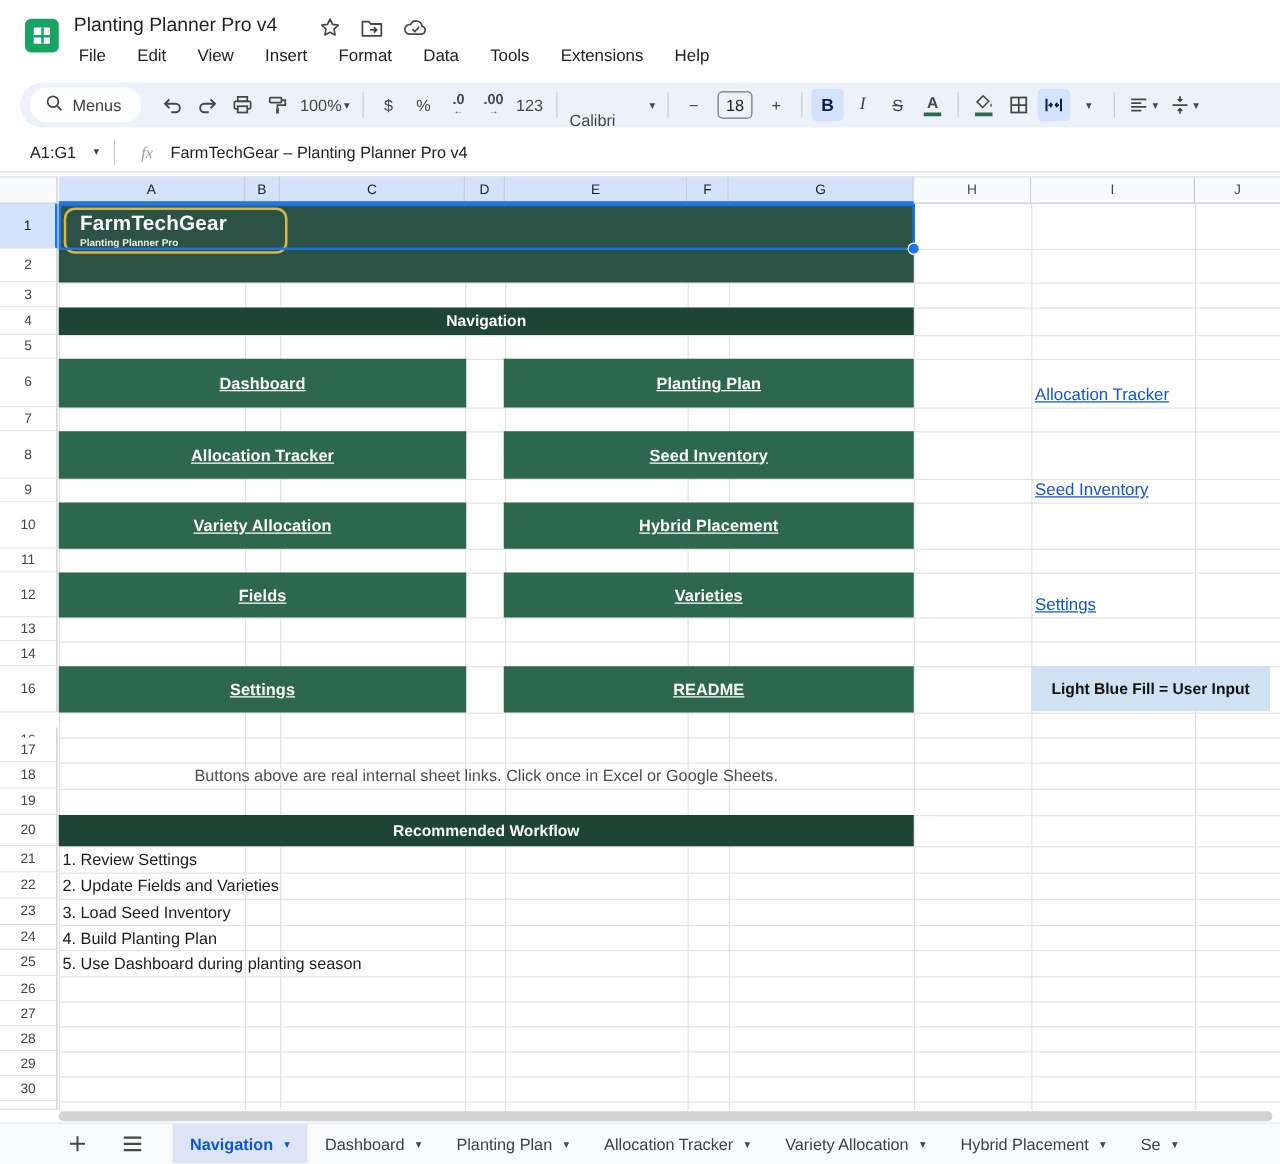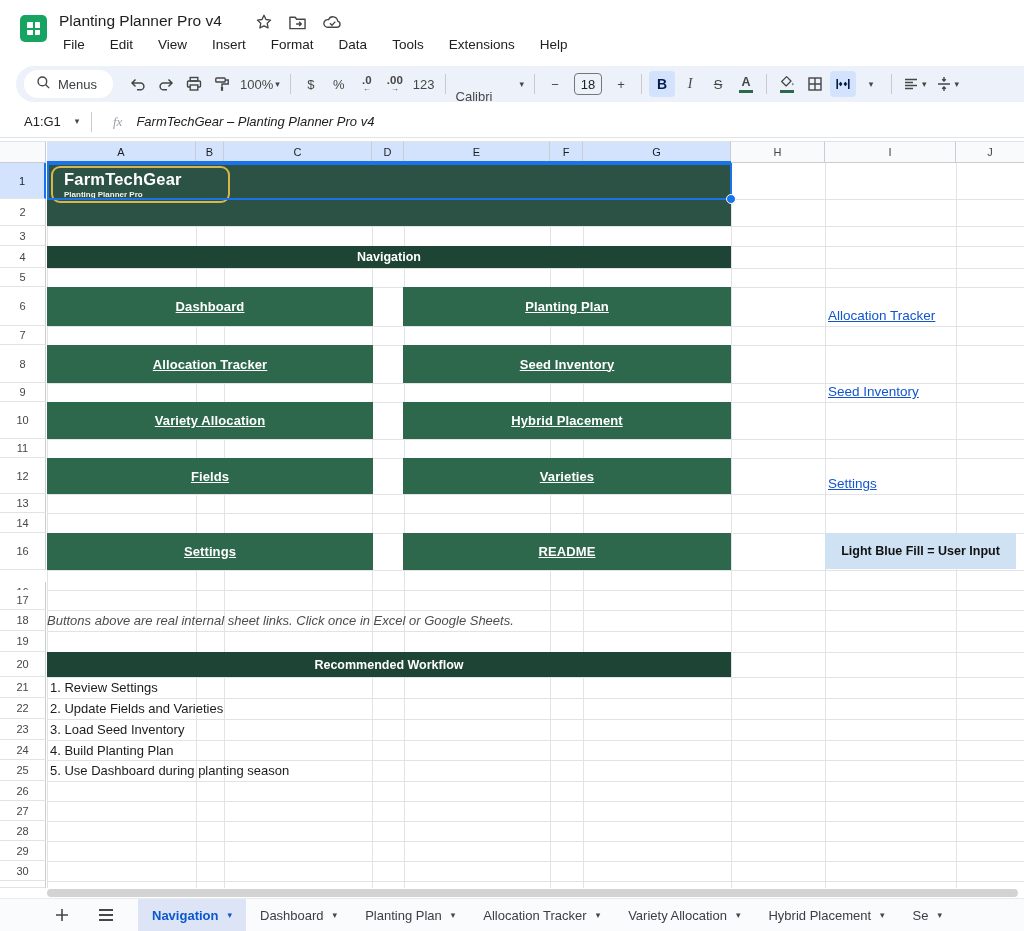--- a/index.html
+++ b/index.html
@@ -47,21 +47,21 @@
   .underbar{display:flex;flex-direction:column;align-items:center;line-height:1;}
   .underbar .bar{width:14px;height:3px;background:var(--button);margin-top:1.5px;}
   .underbar .letterA{font-size:12.5px;font-weight:600;}
 
   
   #formulabar{position:absolute;left:0;top:106px;width:1024px;height:32px;background:#fff;
     border-bottom:1px solid #e0e3e7;display:flex;align-items:center;}
   #name-box{width:86px;padding-left:24px;font-size:13px;color:#202124;display:flex;align-items:center;gap:14px;}
   #fx-label{font-style:italic;font-family:"Liberation Serif",serif;color:#9aa0a6;font-size:13px;
     margin:0 14px 0 16px;}
-  #formula-text{font-size:13px;color:#202124;font-style:italic;}
+  #formula-text{font-size:13px;color:#202124;}
 
   
   #corner-box{position:absolute;left:0;top:141px;width:46px;height:22px;background:#f9fafb;
     border-right:1px solid #c9ccd1;border-bottom:1px solid #c9ccd1;border-top:1px solid #e0e3e7;}
   #colheaders{position:absolute;left:47px;top:141px;height:22px;}
   .colhead{position:absolute;top:0;height:22px;background:#f9fafb;border-right:1px solid #c9ccd1;
     border-bottom:1px solid #c9ccd1;border-top:1px solid #e0e3e7;
     display:flex;align-items:center;justify-content:center;font-size:11px;color:var(--chrome-tx);}
   .colhead.sel{background:var(--selhead);color:#1b1e23;font-weight:500;}
   #col-sel-underline{position:absolute;left:47px;top:161px;width:684px;height:2px;background:var(--accent);}
@@ -86,22 +86,22 @@
   .section-bar{position:absolute;left:47px;width:684px;background:var(--section);display:flex;
     align-items:center;justify-content:center;color:#fff;font-weight:700;font-size:12.5px;}
   #nav-header{top:246px;height:22px;}
   #workflow-header{top:652px;height:25px;}
   .nav-btn{position:absolute;background:var(--button);display:flex;align-items:center;justify-content:center;}
   .nav-btn span{color:#fff;font-weight:700;font-size:13px;text-decoration:underline;letter-spacing:.1px;}
   .side-link{position:absolute;left:828px;height:17px;font-size:13.5px;color:var(--link);
     text-decoration:underline;}
   #legend-box{position:absolute;left:825px;top:533px;width:191px;height:36px;background:var(--legend);
     display:flex;align-items:center;justify-content:center;font-size:12.5px;font-weight:700;color:#111;}
-  #note-line{position:absolute;left:47px;top:613px;width:684px;font-size:13px;
-    font-style:italic;color:#4d4d4d;}
+  #note-line{position:absolute;left:47px;top:613px;width:684px;text-align:center;font-size:13px;
+    color:#4d4d4d;}
   .wf-item{position:absolute;left:50px;height:21px;font-size:13px;color:#1c1c1c;display:flex;align-items:center;}
 
   
   #hscroll{position:absolute;left:0;top:888px;width:1024px;height:10px;background:#fff;}
   #hscroll .thumb{position:absolute;left:47px;top:1px;width:971px;height:8px;background:#d3d3d3;border-radius:4px;}
   #tabbar{position:absolute;left:0;top:898px;width:1024px;height:33px;background:#f9fbfd;
     border-top:1px solid #e8eaed;display:flex;align-items:center;overflow:hidden;}
   #add-sheet{margin-left:50px;}
   #all-sheets{margin-left:20px;}
   .bar-icon{width:24px;height:24px;display:flex;align-items:center;justify-content:center;border-radius:4px;}

